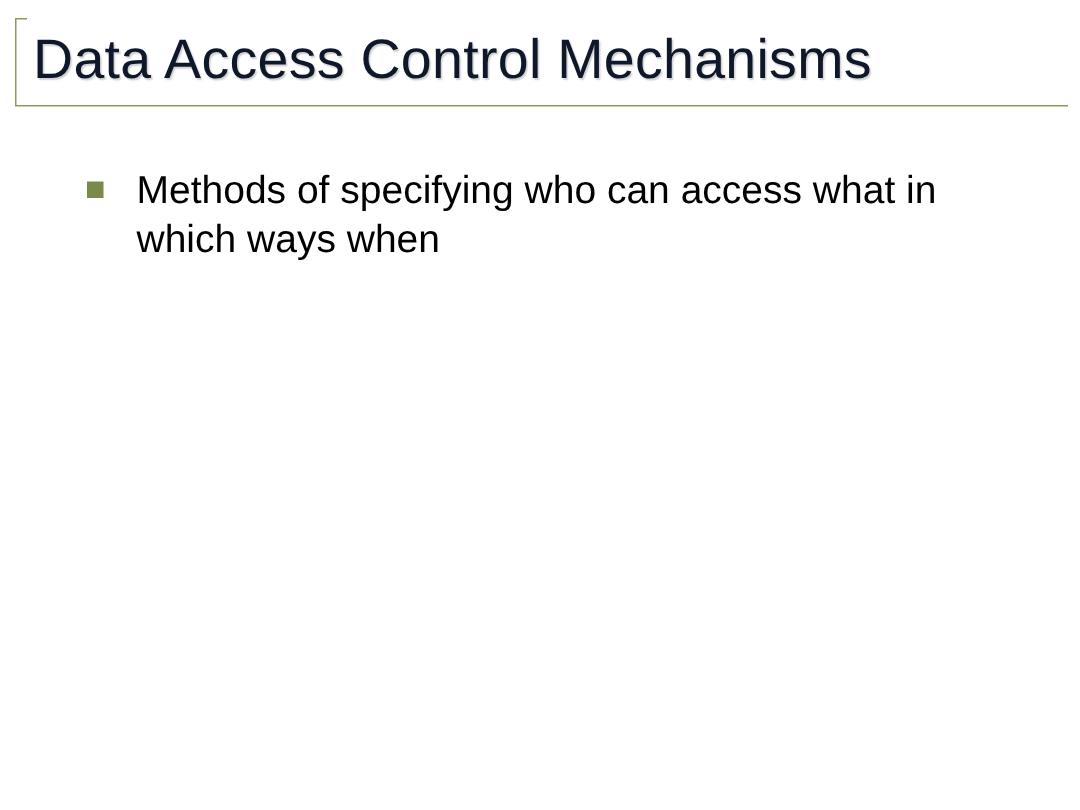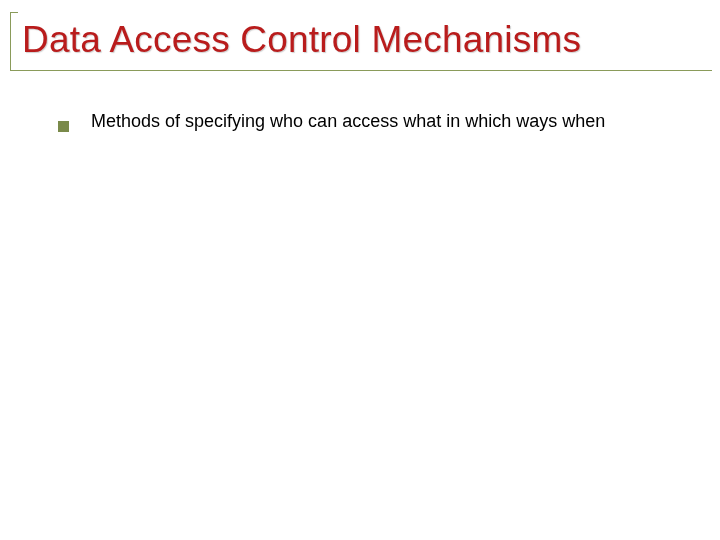--- a/index.html
+++ b/index.html
@@ -43,21 +43,21 @@
     .title-rule-bottom {
       position: absolute;
       top: 70px;
       left: 10px;
       right: 8px;
       height: 1px;
       background: #8a9b5a;
     }
     .title-text {
       font-size: 37px;
-      color: #b91c1c;
+      color: #0f172a;
       font-weight: 400;
       letter-spacing: 0.2px;
       line-height: 1.2;
       text-shadow: 1px 1px 1px rgba(120,120,120,0.35);
     }
     .body-area {
       padding: 38px 40px 0 58px;
     }
     .bullet-row {
       display: flex;
@@ -66,21 +66,21 @@
     }
     .bullet-icon {
       width: 11px;
       height: 11px;
       background: #7a8a4a;
       flex-shrink: 0;
       margin-top: 11px;
       margin-right: 22px;
     }
     .bullet-text {
-      font-size: 18px;
+      font-size: 26px;
       color: #000000;
       line-height: 1.24;
       font-weight: 400;
     }
   </style>
 </head>
 <body>
 
 <div class="slide">
 

